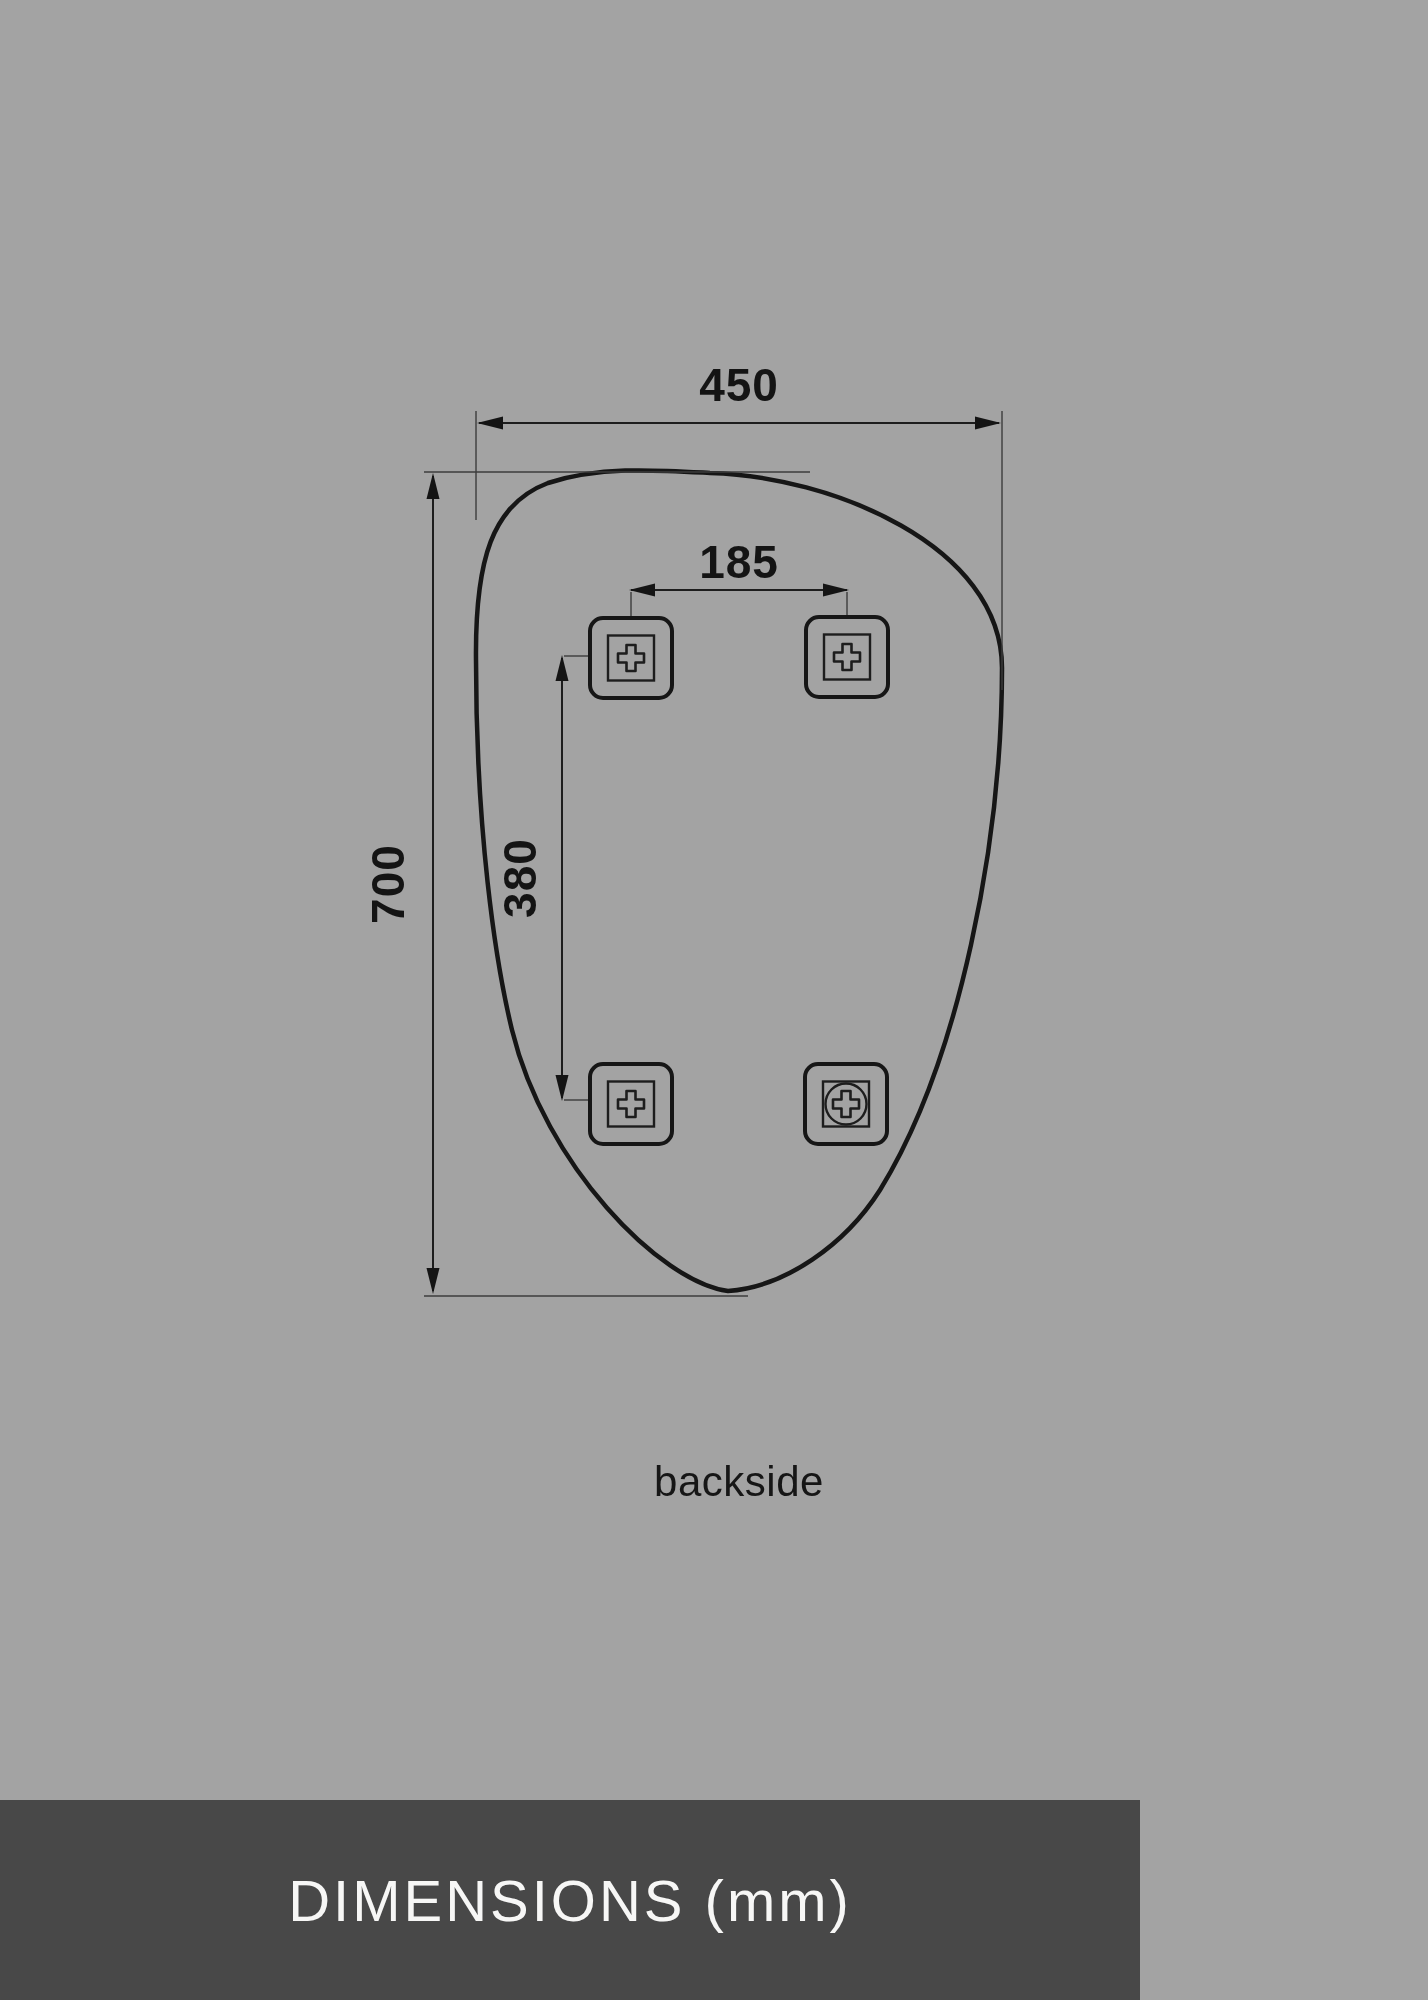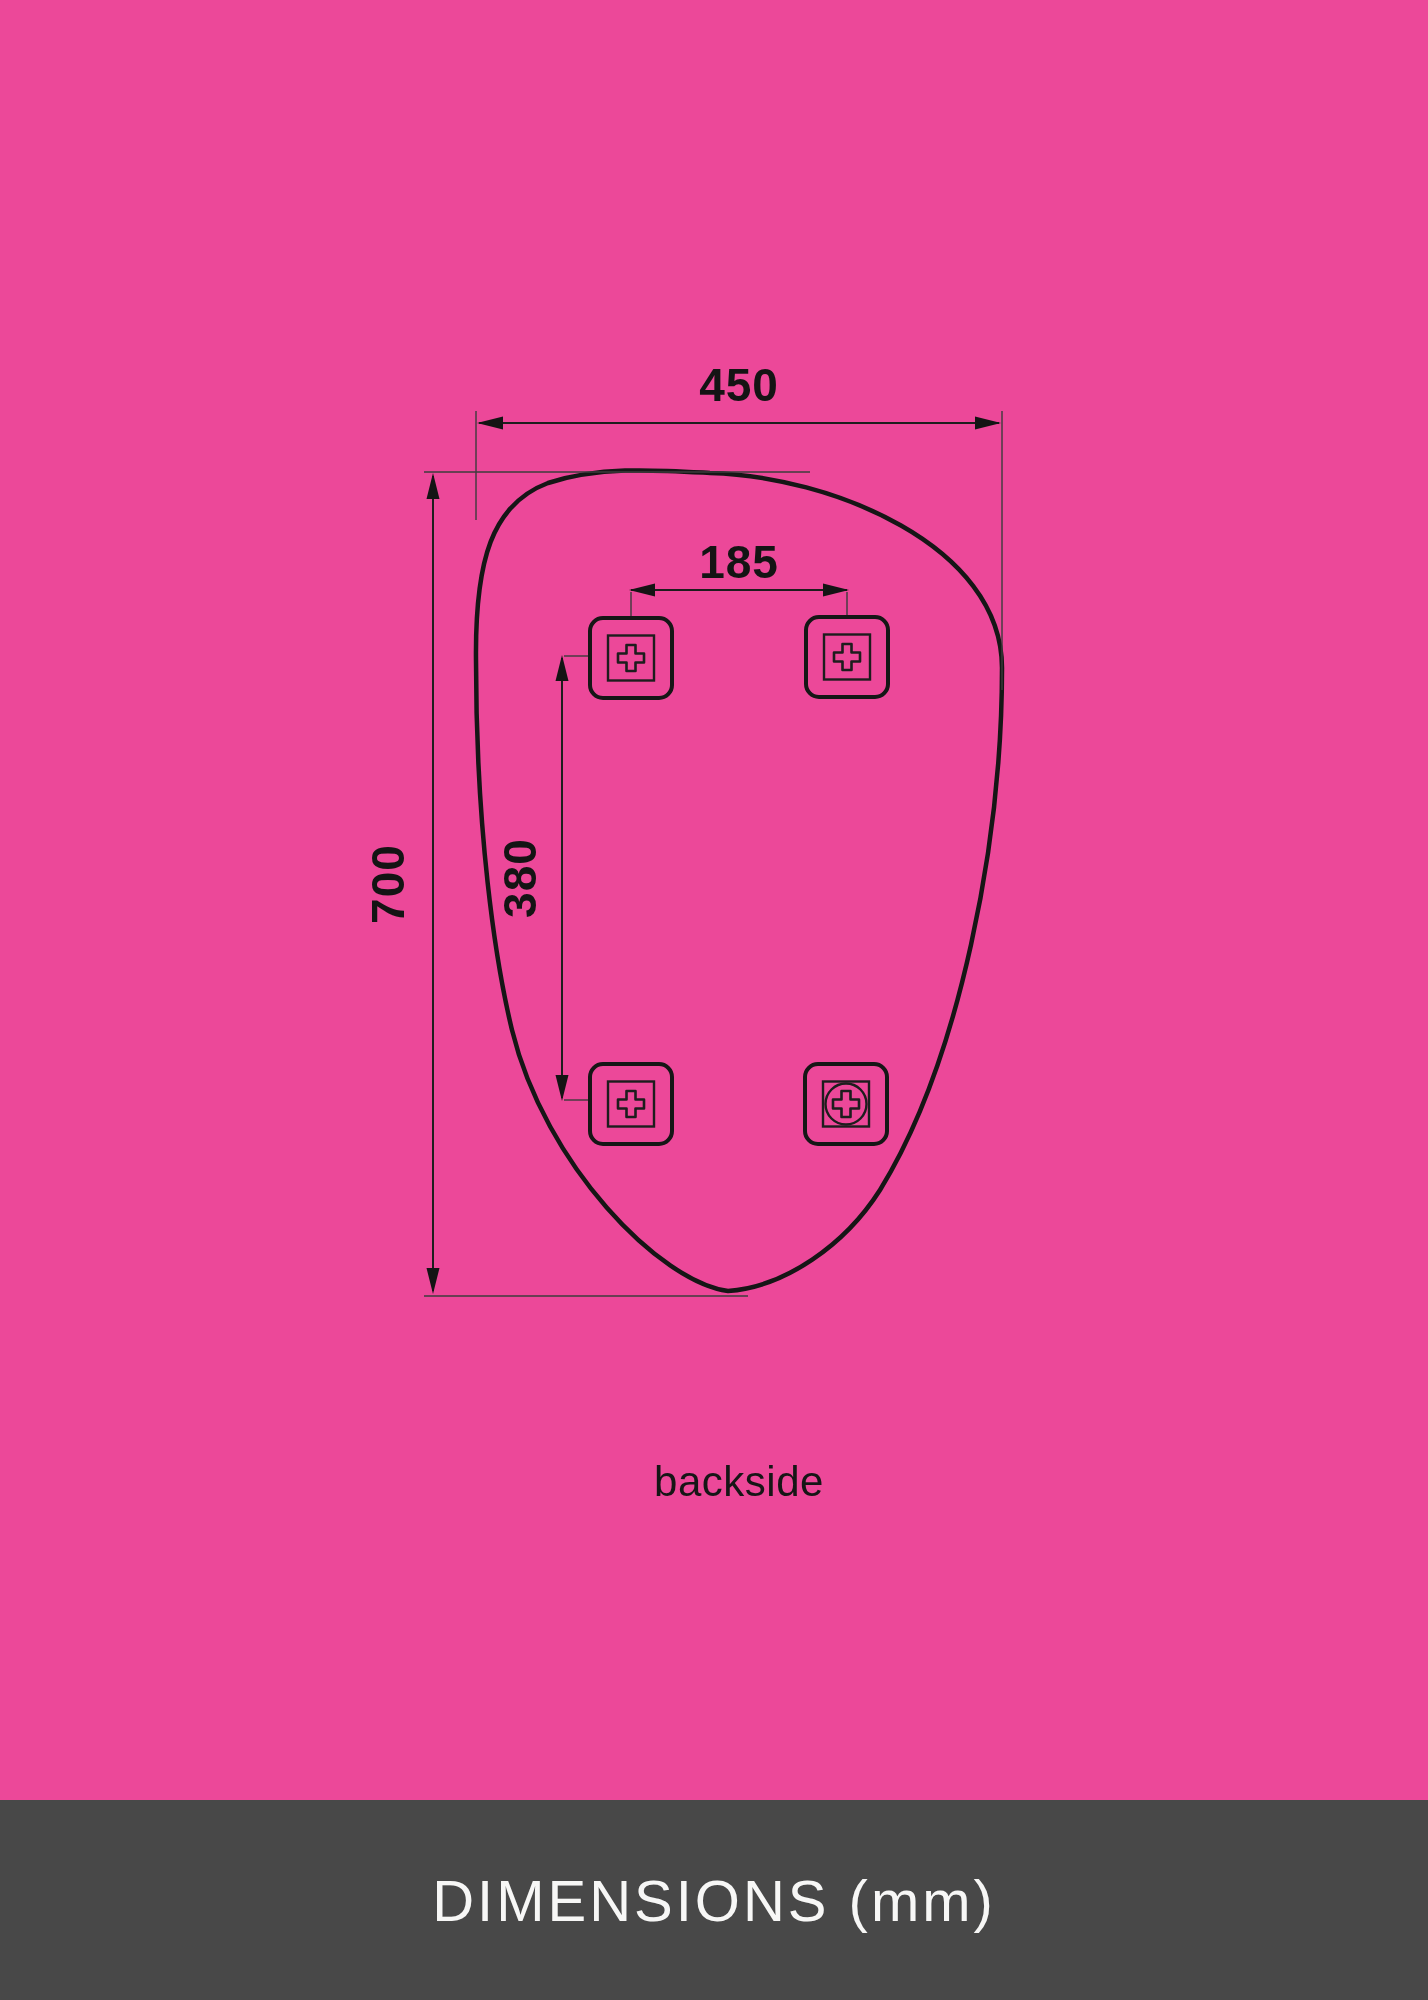--- a/index.html
+++ b/index.html
@@ -4,21 +4,21 @@
 <style>
   html, body {
     margin: 0;
     padding: 0;
     background: #e9e9ea;
   }
   #screen {
     position: relative;
     width: 1428px;
     height: 2000px;
-    background: #ec4899;
+    background: #a3a3a3;
     overflow: hidden;
     font-family: "Liberation Sans", sans-serif;
   }
   #drawing-svg {
     position: absolute;
     left: 0;
     top: 0;
   }
   
   .outline {
@@ -62,21 +62,21 @@
     font-family: "Liberation Sans", sans-serif;
     font-size: 42px;
     font-weight: 400;
     fill: #161616;
     letter-spacing: 0.5px;
   }
   #footer-bar {
     position: absolute;
     left: 0;
     top: 1800px;
-    width: 1428px;
+    width: 1140px;
     height: 200px;
     background: #484848;
     display: flex;
     align-items: center;
     justify-content: center;
   }
   #footer-title {
     color: #f7f7f6;
     font-family: "Liberation Sans", sans-serif;
     font-size: 58px;

